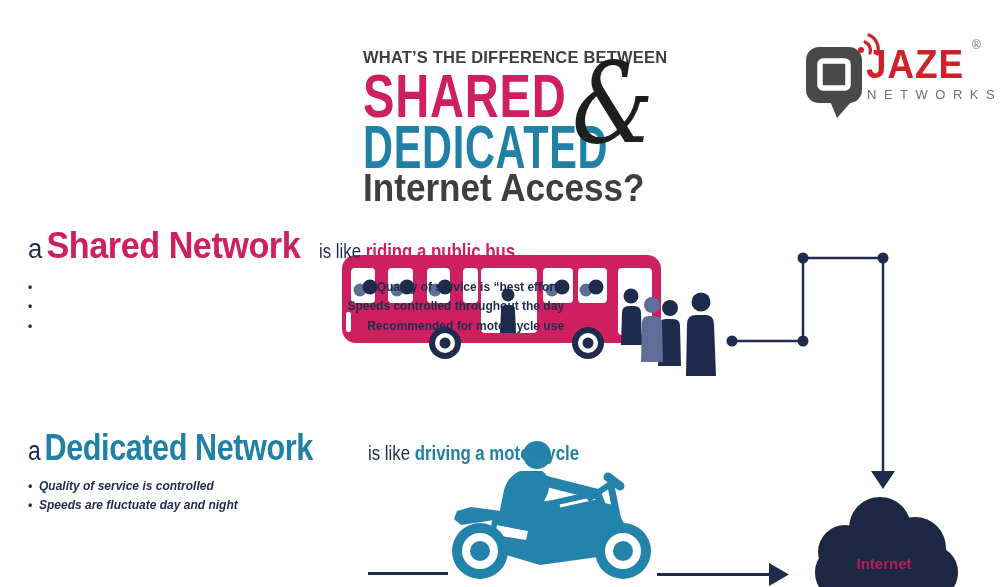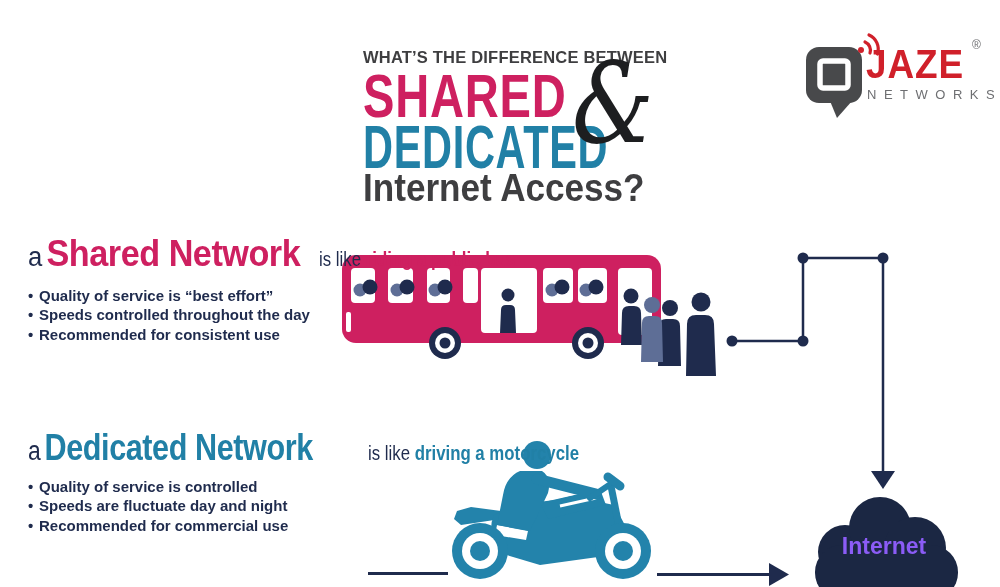--- a/index.html
+++ b/index.html
@@ -18,36 +18,36 @@
   .w-dedicated{left:363px;top:91px;font-size:62px;line-height:1;font-weight:bold;color:var(--blue);letter-spacing:1px;z-index:2;}
   .w-sub{left:363px;top:142px;font-size:39px;line-height:1.1;font-weight:bold;color:var(--dark);z-index:4;}
 
   
   .logo-brand{left:866px;top:19px;font-size:41px;line-height:1;font-weight:bold;color:var(--red);letter-spacing:1px;transform:scaleX(.9);transform-origin:0 0;}
   .logo-reg{left:972px;top:13px;font-size:12px;color:var(--gray);}
   .logo-sub{left:867px;top:62px;font-size:13px;color:var(--gray);letter-spacing:7.5px;font-weight:500;}
 
   
   .sec{position:absolute;left:28px;}
-  .shared-sec{top:210px;}
+  .shared-sec{top:202px;text-align:right;}
   .dedicated-sec{top:404px;}
   .sec-title{line-height:1.08;white-space:nowrap;}
   .article{font-size:27px;color:var(--navy);}
   .title-main{font-size:36px;font-weight:bold;letter-spacing:-.5px;}
   .pink{color:var(--pink);}
   .blue{color:var(--blue);}
   .sec-lead{margin-top:2px;font-size:21px;color:var(--navy);white-space:nowrap;}
   .lead-hl{font-weight:bold;}
   .bullets{margin-top:12px;}
-  .dedicated-sec .bullets{margin-top:9px;}
-  .bullets .b{position:relative;padding-left:11px;font-size:15px;line-height:19.5px;font-weight:bold;color:var(--navy);white-space:nowrap;}
+  .dedicated-sec .bullets{margin-top:9px;font-style:italic;}
+  .bullets .b{position:relative;padding-left:11px;font-size:12px;line-height:19.5px;font-weight:bold;color:var(--navy);white-space:nowrap;}
   .bullets .b::before{content:"•";position:absolute;left:0;}
 
   
-  .cloud-label{left:810px;top:508px;width:148px;text-align:center;font-size:23px;font-weight:bold;color:#8b5cf6;z-index:5;}
+  .cloud-label{left:810px;top:530px;width:148px;text-align:center;font-size:15px;font-weight:bold;color:#be185d;z-index:5;}
 
   
   .art{position:absolute;left:0;top:0;z-index:0;}
   .f-pink{fill:var(--pink);} .f-navy{fill:var(--navy);} .f-slate{fill:var(--slate);}
   .f-white{fill:#fff;} .f-teal{fill:var(--teal);} .f-cloud{fill:var(--cloud);}
   .f-charcoal{fill:var(--charcoal);} .f-red{fill:var(--red);}
   .s-navy{stroke:var(--navy);} .s-red{stroke:var(--red);} .s-teal{stroke:var(--teal);} .s-white{stroke:#fff;}
 </style>
 </head>
 <body>
@@ -179,35 +179,34 @@
       <span class="article">a</span>
       <span class="title-main pink">Shared Network</span>
     </div>
     <div class="sec-lead condensed" style="--sx:.8">
       <span>is like</span>
       <span class="lead-hl pink">riding a public bus</span>
     </div>
     <div class="bullets">
       <div class="b">Quality of service is “best effort”</div>
       <div class="b">Speeds controlled throughout the day</div>
-      <div class="b">Recommended for consistent use</div>
+      <div class="b">Recommended for motorcycle use</div>
     </div>
   </div>
 
   <div class="sec dedicated-sec">
     <div class="sec-title condensed" style="--sx:.85">
       <span class="article">a</span>
       <span class="title-main blue">Dedicated Network</span>
     </div>
     <div class="sec-lead condensed" style="--sx:.8">
       <span>is like</span>
       <span class="lead-hl blue">driving a motorcycle</span>
     </div>
     <div class="bullets">
       <div class="b">Quality of service is controlled</div>
       <div class="b">Speeds are fluctuate day and night</div>
-      <div class="b">Recommended for commercial use</div>
     </div>
   </div>
 
   <div class="abs cloud-label">Internet</div>
 
 </div>
 
 </body></html>

